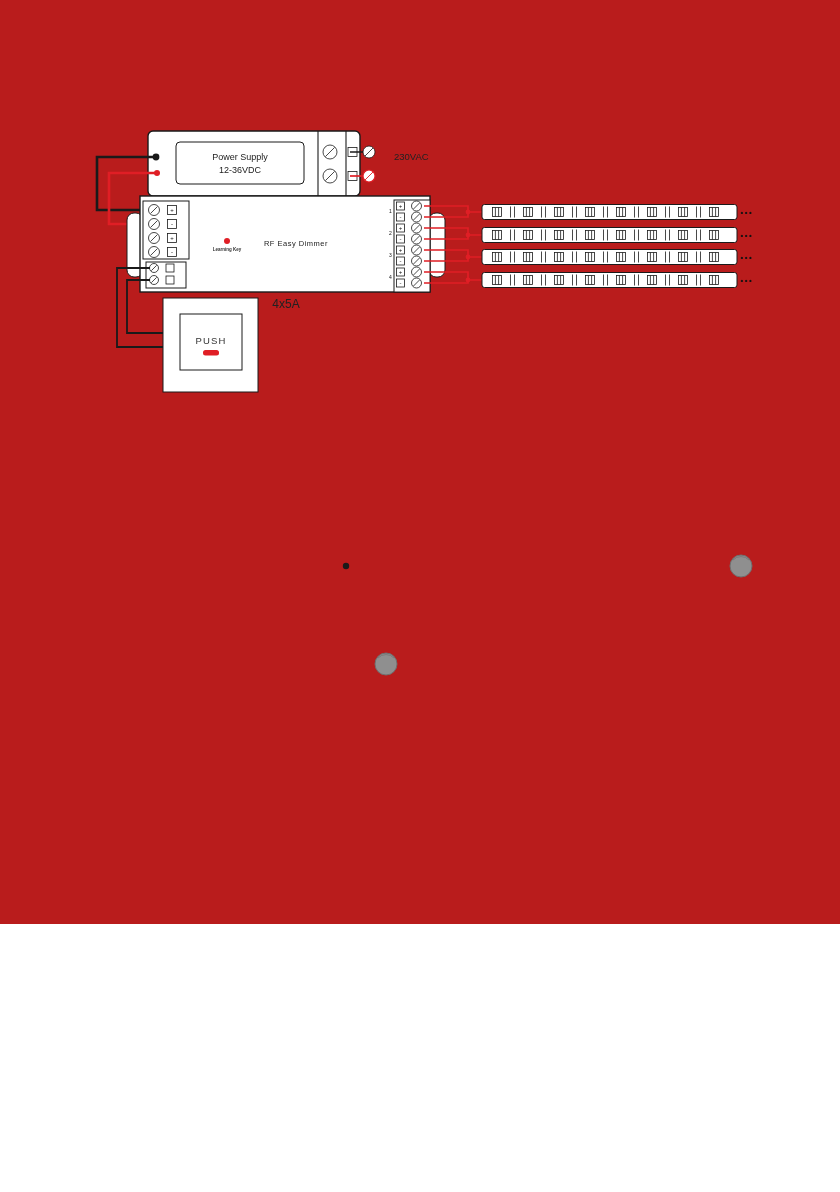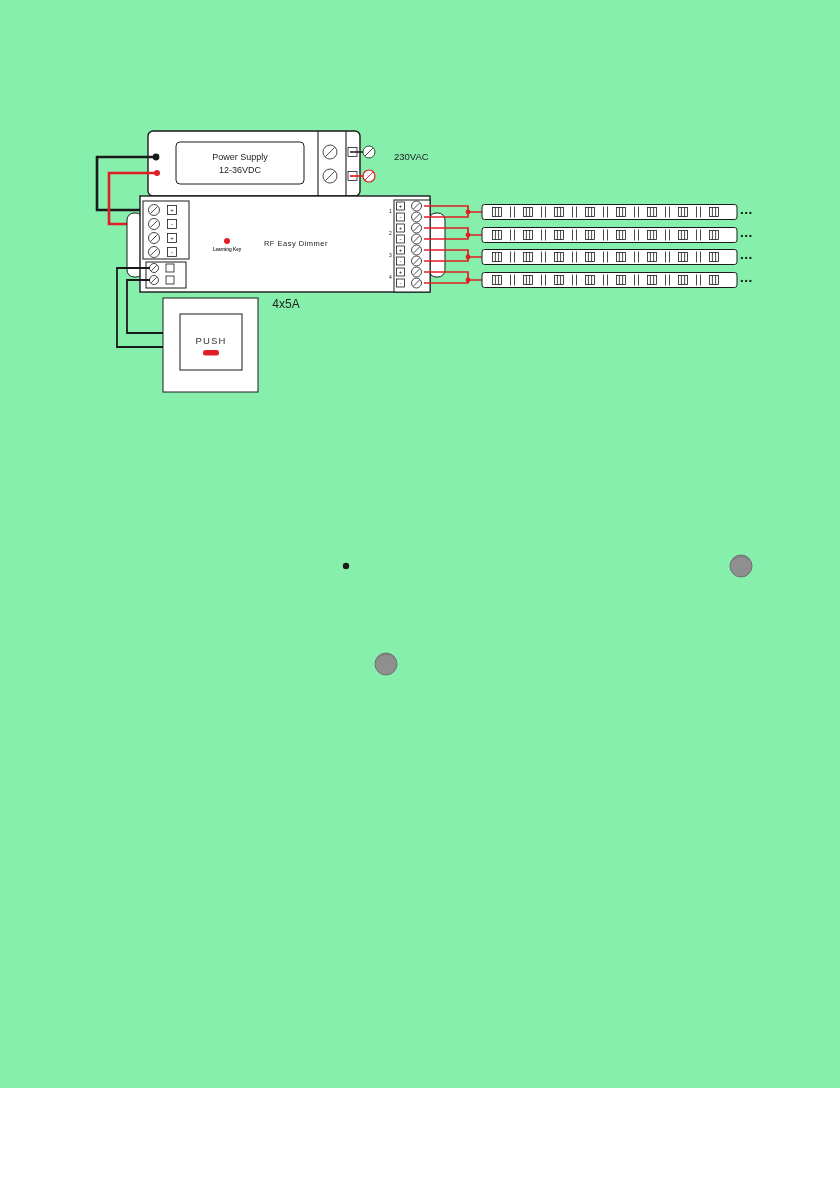--- a/index.html
+++ b/index.html
@@ -1,16 +1,16 @@
 <!DOCTYPE html>
 <html style="--line: #1a1a1a; --red: #e01e25; --knob: #8f8f8f;"><head>
 <meta charset="utf-8">
 <style>
   html,body{margin:0;padding:0;background:#ffffff;}
-  .page{position:relative;width:840px;height:1088px;background:#86efac;overflow:hidden;font-family:"Liberation Sans",sans-serif;}
+  .page{position:relative;width:840px;height:924px;background:#b91c1c;overflow:hidden;font-family:"Liberation Sans",sans-serif;}
   svg{position:absolute;left:0;top:0;}
   text{font-family:"Liberation Sans",sans-serif;fill:#222;}
   .box{fill:#fff;stroke:var(--line,#1a1a1a);stroke-width:1.4;}
   .box-thin{fill:#fff;stroke:var(--line,#1a1a1a);stroke-width:1;}
   .box-hair{fill:#fff;stroke:var(--line,#1a1a1a);stroke-width:0.8;}
   .divider{stroke:var(--line,#1a1a1a);stroke-width:1.1;}
   .slot{stroke:var(--line,#1a1a1a);stroke-width:0.8;fill:none;}
   .wire-black{fill:none;stroke:var(--line,#1a1a1a);stroke-width:2.6;}
   .wire-black-mid{fill:none;stroke:var(--line,#1a1a1a);stroke-width:1.8;}
   .wire-black-thin{fill:none;stroke:var(--line,#1a1a1a);stroke-width:1.5;}

